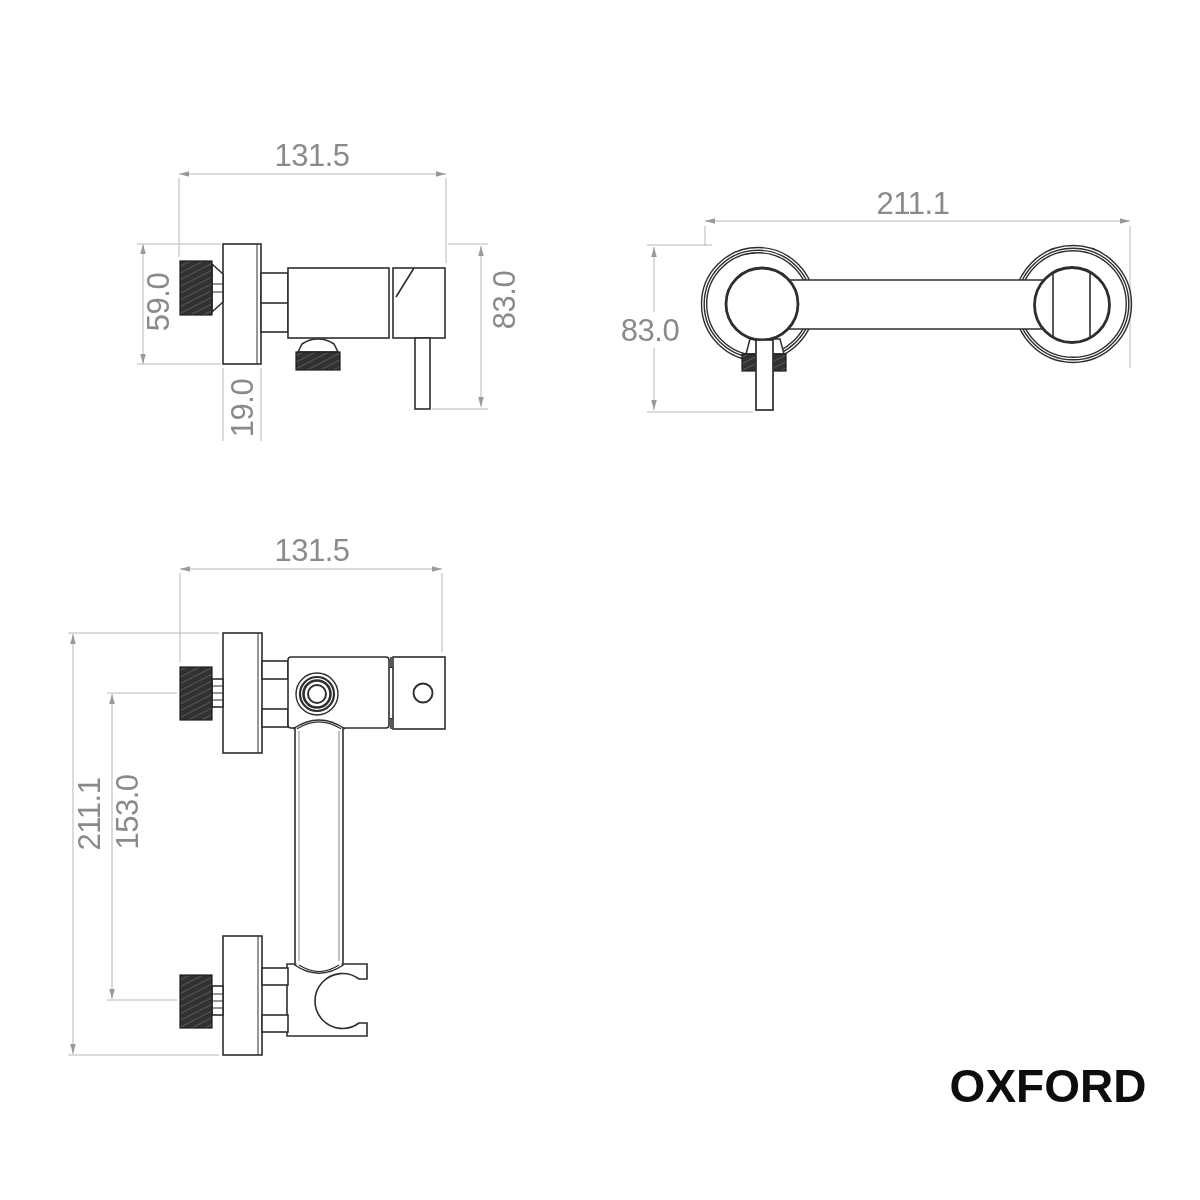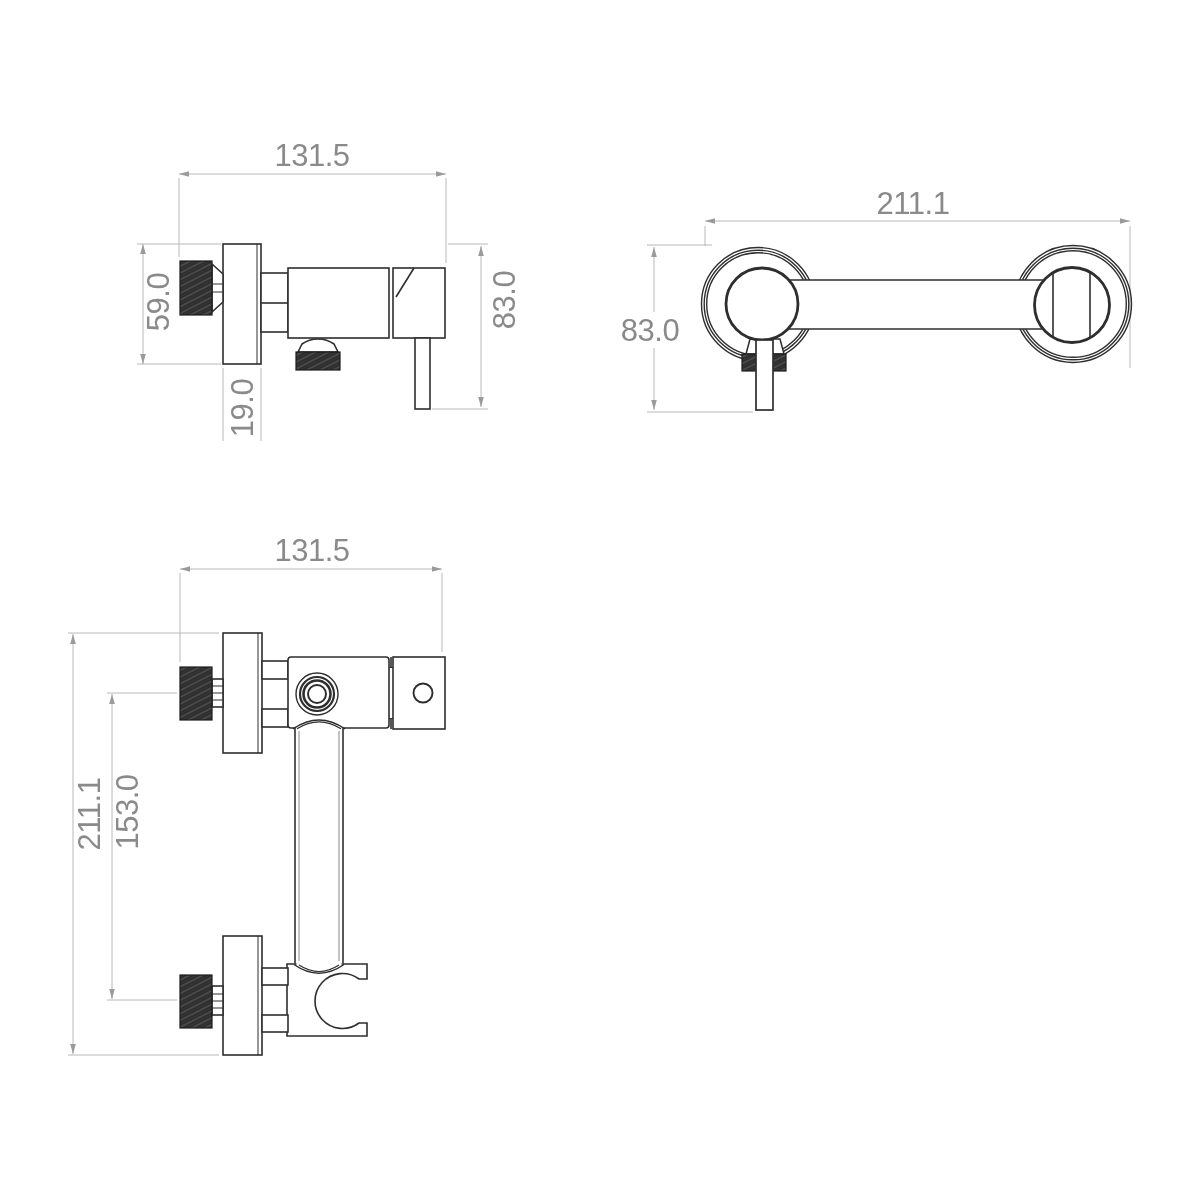--- a/index.html
+++ b/index.html
@@ -197,14 +197,15 @@
   <div class="dim-label v" style="left:242px;top:408px;">19.0</div>
   <div class="dim-label v" style="left:504px;top:300px;">83.0</div>
 
   <div class="dim-label" style="left:913px;top:203px;">211.1</div>
   <div class="dim-label" style="left:650px;top:330px;">83.0</div>
 
   <div class="dim-label" style="left:312px;top:550px;">131.5</div>
   <div class="dim-label v" style="left:89px;top:814px;">211.1</div>
   <div class="dim-label v" style="left:127px;top:812px;">153.0</div>
 
+  <div class="brand-label" style="left:1048px;top:1086px;">OXFORD</div>
 
 </div>
 
 </body></html>

